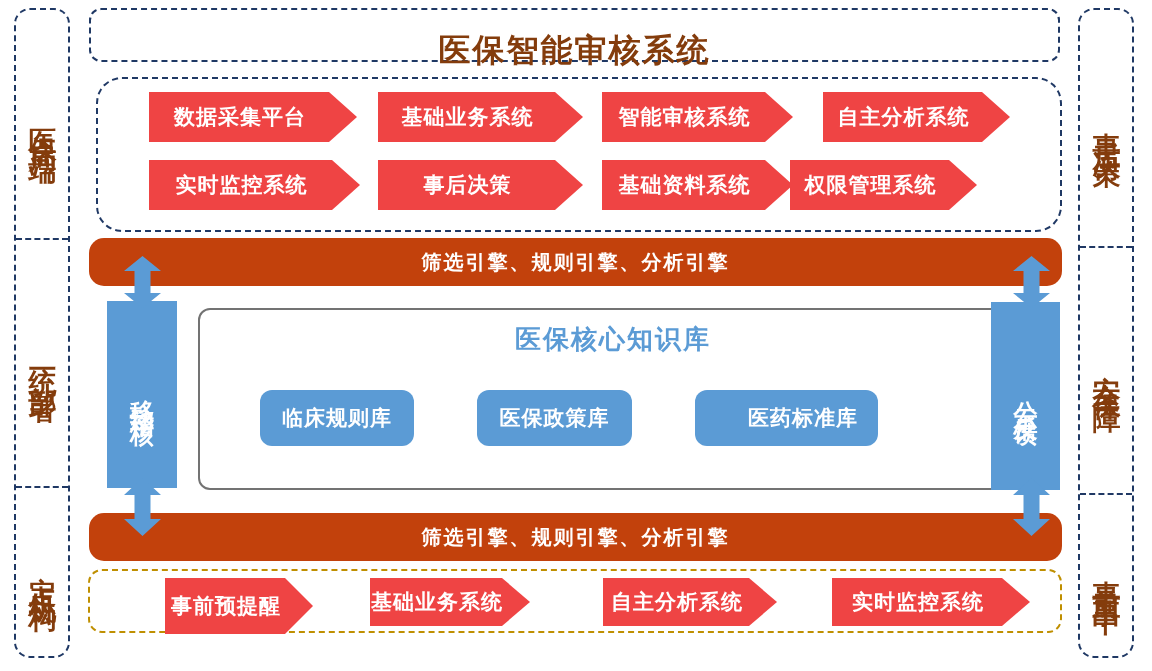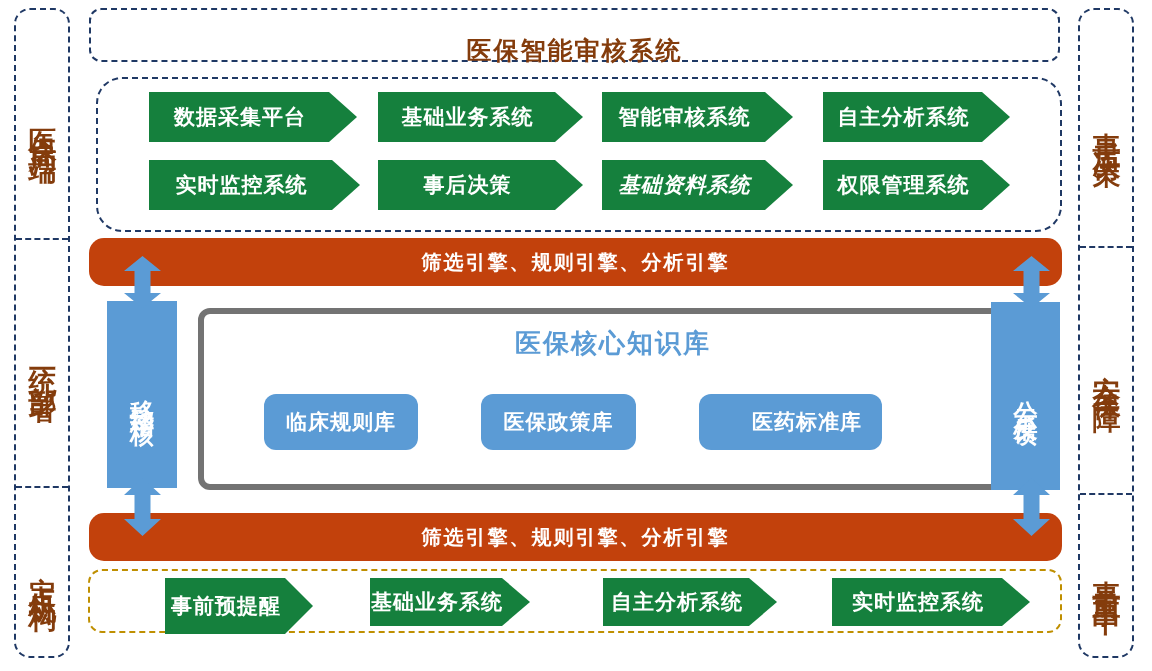--- a/index.html
+++ b/index.html
@@ -20,28 +20,28 @@
   .rail-label {
     writing-mode:vertical-rl; text-orientation:upright;
     color:#843C0C; font-size:28px; font-weight:bold; letter-spacing:9px; line-height:1;
   }
   
   .title-box {
     position:absolute; left:89px; top:8px; width:971px; height:54px;
     border:2px dashed #1F3864; border-radius:12px; box-sizing:border-box;
     display:flex; align-items:center; justify-content:center;
   }
-  .title-text { color:#843C0C; font-size:25px; letter-spacing:2px;margin-top:31px; }
+  .title-text { color:#843C0C; font-size:32px; letter-spacing:2px;margin-top:31px; }
   
   .systems-box {
     position:absolute; left:96px; top:77px; width:966px; height:155px;
     border:2px dashed #1F3864; border-radius:26px; box-sizing:border-box;
   }
   .chev {
-    position:absolute; height:50px; background:#15803d; color:#fff;
+    position:absolute; height:50px; background:#ef4444; color:#fff;
     display:flex; align-items:center; justify-content:center;
     font-size:21px; letter-spacing:1px; box-sizing:border-box; padding-right:26px;
     clip-path:polygon(0 0, calc(100% - 28px) 0, 100% 50%, calc(100% - 28px) 100%, 0 100%);
   }
   
   .engine-bar {
     position:absolute; left:89px; width:973px; height:48px; background:#c2410c;
     border-radius:15px; color:#ffffff; font-size:20px; letter-spacing:2px;
     display:flex; align-items:center; justify-content:center; z-index:1;
   }
@@ -49,21 +49,21 @@
   .vbox {
     position:absolute; background:#5B9BD5; color:#fff; z-index:2;
     display:flex; align-items:center; justify-content:center;
   }
   .vbox-label {
     writing-mode:vertical-rl; text-orientation:upright;
     font-size:24px; font-weight:bold; letter-spacing:7px; line-height:1;
   }
   .kbox {
     position:absolute; left:198px; top:308px; width:830px; height:182px;
-    border:6px solid #737373; border-radius:12px; box-sizing:border-box;
+    border:2px solid #737373; border-radius:12px; box-sizing:border-box;
   }
   .k-title {
     position:absolute; left:0; right:0; top:12px; text-align:center;
     color:#5B9BD5; font-size:26px; letter-spacing:2px;
   }
   .k-item {
     position:absolute; top:80px; height:56px; background:#5B9BD5; border-radius:12px;
     color:#fff; font-size:21px; display:flex; align-items:center; justify-content:center;
     letter-spacing:1px;
   }
@@ -109,22 +109,22 @@
 
   <div class="systems-box"></div>
 
   <div class="chev" style="left:149px; top:92px;  width:208px;">数据采集平台</div>
   <div class="chev" style="left:602px; top:92px;  width:191px;">智能审核系统</div>
   <div class="chev" style="left:378px; top:92px;  width:205px;">基础业务系统</div>
   <div class="chev" style="left:823px; top:92px;  width:187px;">自主分析系统</div>
 
   <div class="chev" style="left:149px; top:160px; width:211px;">实时监控系统</div>
   <div class="chev" style="left:378px; top:160px; width:205px;">事后决策</div>
-  <div class="chev" style="left:602px; top:160px; width:191px;font-style:italic;">基础资料系统</div>
-  <div class="chev" style="left:823px; top:160px; width:187px;">权限管理系统</div>
+  <div class="chev" style="left:602px; top:160px; width:191px;">基础资料系统</div>
+  <div class="chev" style="left:790px; top:160px; width:187px;">权限管理系统</div>
 
   <div class="engine-bar" style="top:238px;">
     <span>筛选引擎、规则引擎、分析引擎</span>
   </div>
 
   <div class="vbox" style="left:107px; top:301px; width:70px; height:187px;">
     <span class="vbox-label">移动稽核</span>
   </div>
 
   <div class="kbox">

